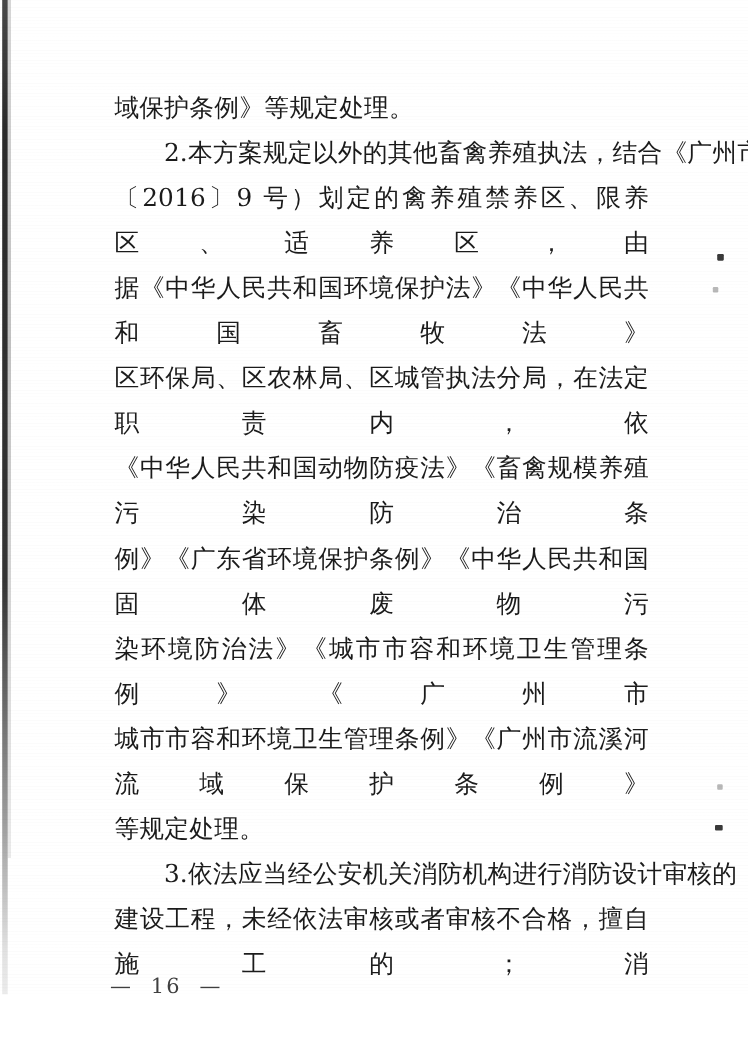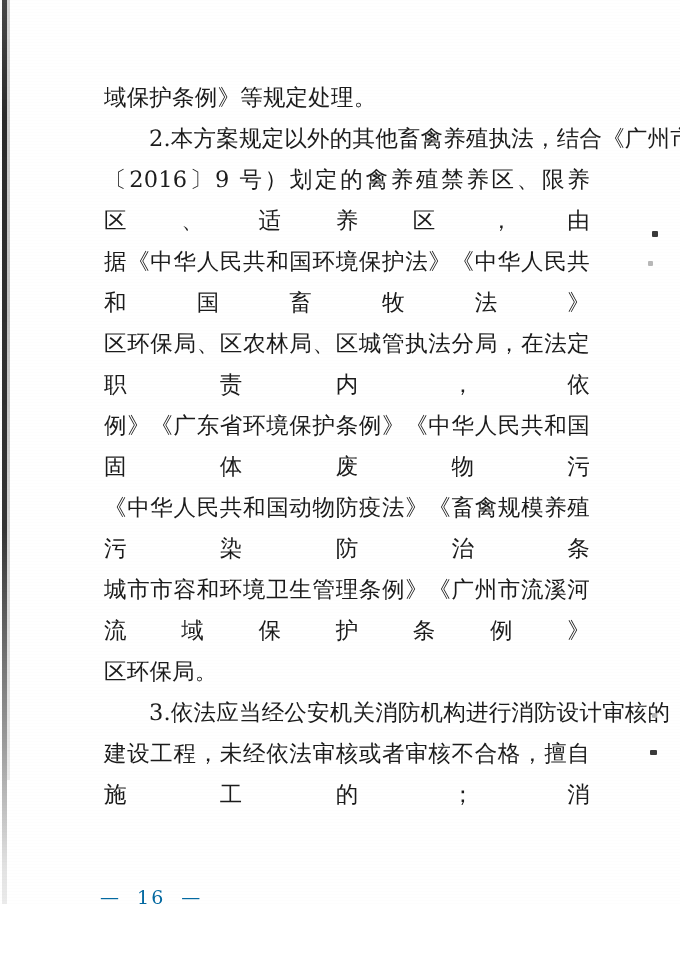--- a/index.html
+++ b/index.html
@@ -76,21 +76,21 @@
     text-align: justify;
     text-align-last: justify;
   }
   .indent2 { text-indent: 2em; }
   #page-number {
     position: absolute;
     left: 100px;
     top: 886px;
     font-family: "DejaVu Serif", serif;
     font-size: 19px;
-    color: #0369a1;
+    color: #404040;
     letter-spacing: 2px;
     white-space: pre;
   }
   
   #grain {
     position: absolute;
     inset: 0;
     pointer-events: none;
     opacity: 0.035;
     background:
@@ -104,24 +104,25 @@
 
   <div id="scan-edge-left"></div>
   <div id="scan-edge-left2"></div>
 
   <div id="body-text">
     <div class="ln">域保护条例》等规定处理。</div>
     <div class="ln indent2">2.本方案规定以外的其他畜禽养殖执法，结合《广州市</div>
     <div class="ln justify">〔2016〕9 号）划定的禽养殖禁养区、限养区、适养区，由</div>
     <div class="ln justify">据《中华人民共和国环境保护法》《中华人民共和国畜牧法》</div>
     <div class="ln justify">区环保局、区农林局、区城管执法分局，在法定职责内，依</div>
+    <div class="ln justify">《中华人民共和国动物防疫法》《畜禽规模养殖污染防治条</div>
     <div class="ln justify">例》《广东省环境保护条例》《中华人民共和国固体废物污</div>
-    <div class="ln justify">《中华人民共和国动物防疫法》《畜禽规模养殖污染防治条</div>
+    <div class="ln justify">染环境防治法》《城市市容和环境卫生管理条例》《广州市</div>
     <div class="ln justify">城市市容和环境卫生管理条例》《广州市流溪河流域保护条例》</div>
-    <div class="ln">区环保局。</div>
+    <div class="ln">等规定处理。</div>
     <div class="ln indent2">3.依法应当经公安机关消防机构进行消防设计审核的</div>
     <div class="ln justify">建设工程，未经依法审核或者审核不合格，擅自施工的；消</div>
 
   </div>
 
   <div id="page-number">—  16  —</div>
 
   <div id="artifact-layer">
       <div class="speck" style="left: 652px; top: 231px; width: 6px; height: 6px;"></div>
       <div class="speck faint" style="left: 648px; top: 261px; width: 5px; height: 5px;"></div>

